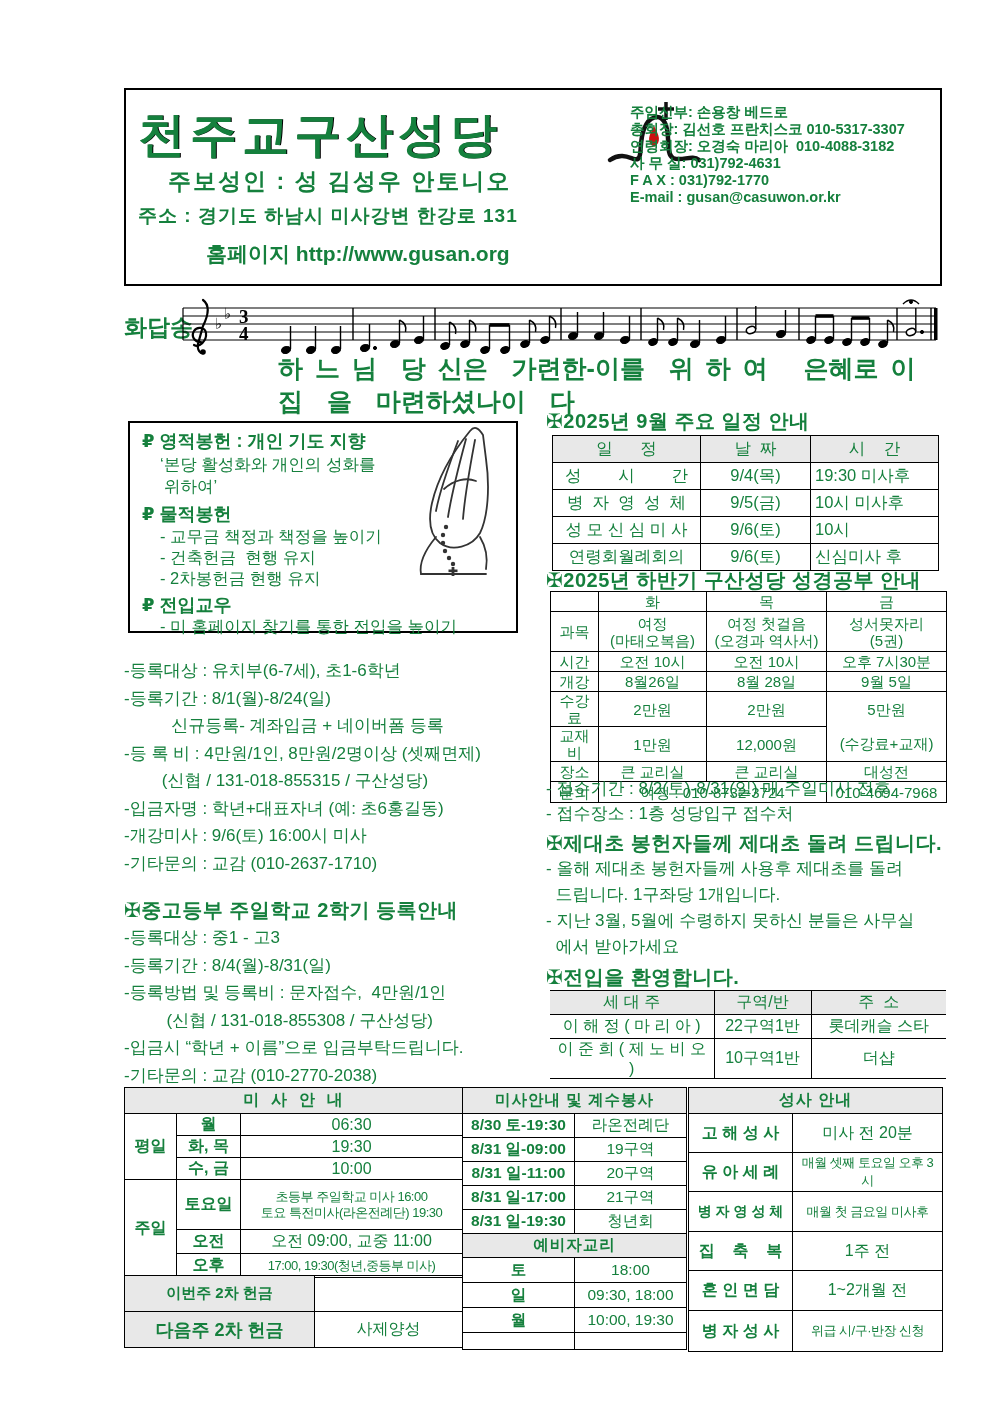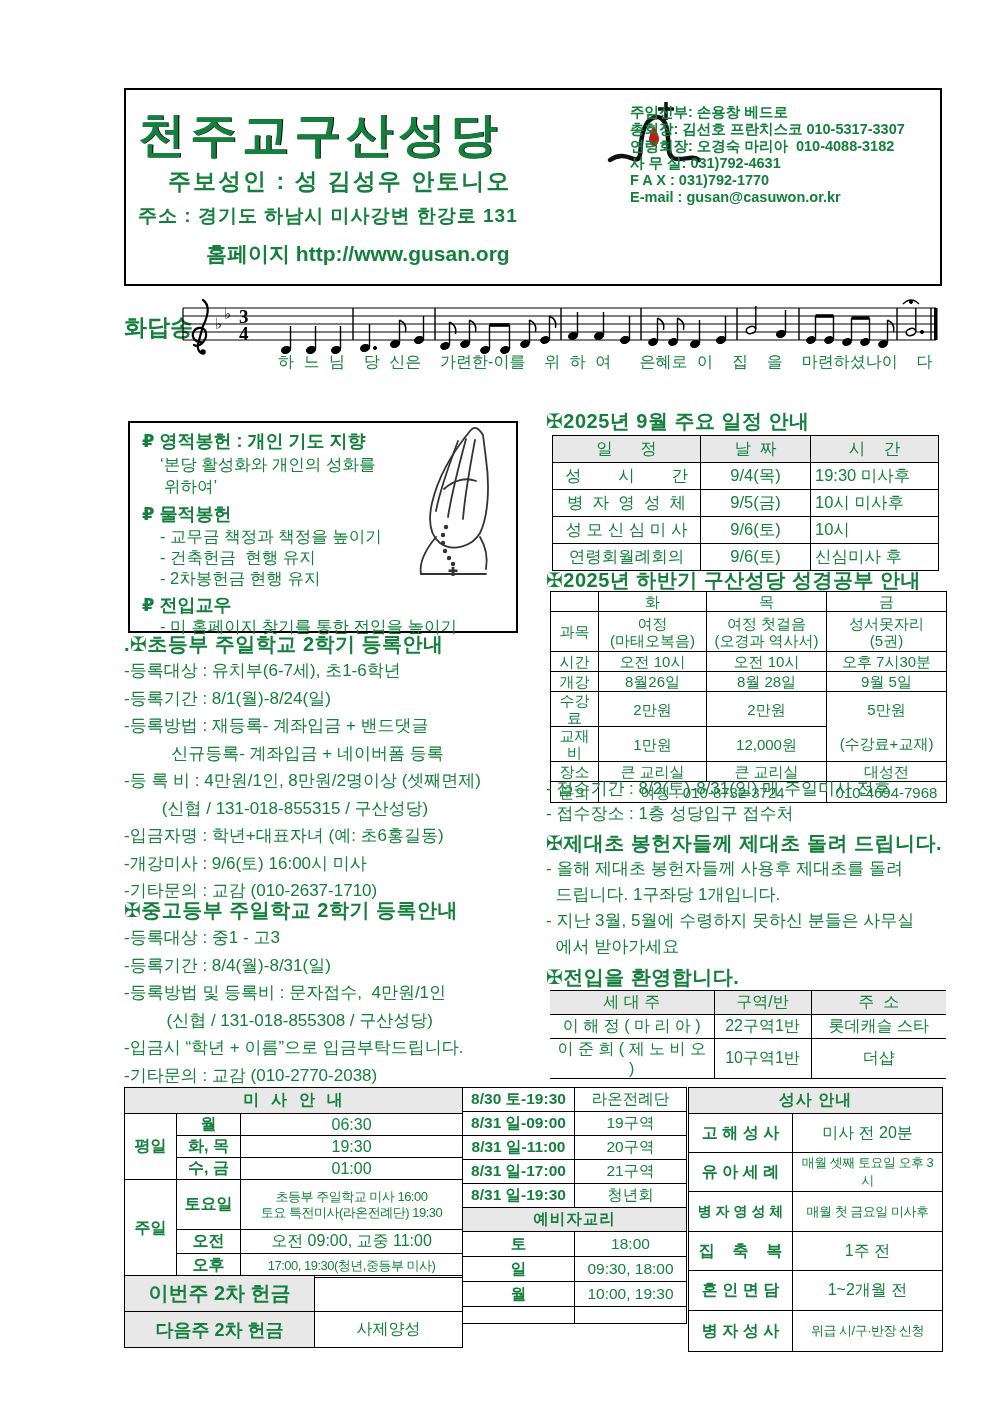--- a/index.html
+++ b/index.html
@@ -10,21 +10,21 @@
   
   .header-box{left:88px;top:88px;width:814px;height:194px;border:2px solid #000;}
   .church-name{left:12px;top:14px;font-family:"Liberation Serif","DejaVu Serif",serif;
                font-size:47px;font-weight:900;letter-spacing:5px;text-shadow:1px 0 #000;}
   .patron{left:42px;top:76px;font-size:23px;font-weight:bold;letter-spacing:2px;}
   .addr{left:12px;top:113px;font-size:19px;font-weight:bold;letter-spacing:1px;}
   .home{left:80px;top:150px;font-size:21px;font-weight:bold;}
   .contacts{left:504px;top:14px;width:306px;font-size:14.5px;font-weight:bold;line-height:17px;white-space:pre-wrap;}
   
   .psalm-label{left:88px;top:312px;font-size:23px;font-weight:bold;}
-  .lyrics{left:242px;top:352px;width:668px;font-size:16px;font-weight:normal;word-spacing:5px;white-space:pre-wrap;}
+  .lyrics{left:242px;top:352px;width:668px;font-size:25px;font-weight:bold;word-spacing:5px;white-space:pre-wrap;}
   
   .sec-title{font-size:20px;font-weight:bold;letter-spacing:0.5px;white-space:pre-wrap;}
   .body-lines div{font-size:17px;line-height:27.5px;white-space:pre-wrap;}
   
   .practice-box{left:92px;top:421px;width:386px;height:208px;border:2px solid #000;}
   .pline{position:absolute;white-space:pre-wrap;}
   .phead{font-size:18px;font-weight:bold;}
   .psub{font-size:16.5px;}
   
   table{border-collapse:collapse;table-layout:fixed;}
@@ -204,25 +204,23 @@
         <circle cx="57" cy="118" r="2.2"></circle>
           <circle cx="59" cy="126" r="2.2"></circle>
         <circle cx="63" cy="133" r="2.2"></circle>
           <circle cx="67" cy="139" r="2.2"></circle>
         <rect x="65.6" y="142" width="2.8" height="9"></rect>
         <rect x="62.5" y="144.5" width="9" height="2.6"></rect>
       </g>
     </svg>
   </div>
 
-  <div class="abs sec-title" style="left:88px;top:631px">.✠초등부 주일학교 2학기 등록안내</div>
   <div class="abs body-lines" style="left:88px;top:657px;width:420px">
     <div>-등록대상 : 유치부(6-7세), 초1-6학년</div>
     <div>-등록기간 : 8/1(월)-8/24(일)</div>
-    <div>-등록방법 : 재등록- 계좌입금 + 밴드댓글</div>
     <div>          신규등록- 계좌입금 + 네이버폼 등록</div>
     <div>-등 록 비 : 4만원/1인, 8만원/2명이상 (셋째면제)</div>
     <div>        (신협 / 131-018-855315 / 구산성당)</div>
     <div>-입금자명 : 학년+대표자녀 (예: 초6홍길동)</div>
     <div>-개강미사 : 9/6(토) 16:00시 미사</div>
     <div>-기타문의 : 교감 (010-2637-1710)</div>
   </div>
 
   <div class="abs sec-title" style="left:88px;top:897px">✠중고등부 주일학교 2학기 등록안내</div>
   <div class="abs body-lines" style="left:88px;top:924px;width:420px">
@@ -385,21 +383,21 @@
       <td rowspan="3" class="b">평일</td>
       <td class="b">월</td>
       <td>06:30</td>
     </tr>
     <tr style="height:22px">
       <td class="b">화, 목</td>
       <td>19:30</td>
     </tr>
     <tr style="height:22px">
       <td class="b">수, 금</td>
-      <td>01:00</td>
+      <td>10:00</td>
     </tr>
     <tr style="height:50px">
       <td rowspan="3" class="b">주일</td>
       <td class="b">토요일</td>
       <td class="tight">초등부 주일학교 미사 16:00
 토요 특전미사(라온전례단) 19:30</td>
     </tr>
     <tr style="height:24px">
       <td class="b">오전</td>
       <td>오전 09:00, 교중 11:00</td>
@@ -410,36 +408,39 @@
     </tr>
   </tbody>
     </table>
   <table class="abs" style="left:88px;top:1275px;width:338px">
     <colgroup>
         <col style="width:190px">
         <col style="width:148px">
       </colgroup>
     <tbody>
         <tr style="height:36px">
-      <td class="shade" style="font-size:20px;font-weight:bold">이번주 2차 헌금</td>
+      <td class="shade" style="font-size:15px;font-weight:bold">이번주 2차 헌금</td>
       <td></td>
     </tr>
     <tr style="height:36px">
       <td class="shade" style="font-size:18px;font-weight:bold">다음주 2차 헌금</td>
       <td>사제양성</td>
     </tr>
   </tbody>
     </table>
 
   <table class="abs count-tbl" style="left:426px;top:1087px;width:224px">
     <colgroup>
         <col style="width:112px">
         <col style="width:112px">
       </colgroup>
     <tbody>
+        <tr style="height:26px">
+      <td colspan="2" class="shade ttl">미사안내 및 계수봉사</td>
+    </tr>
     <tr style="height:24px">
       <td class="b">8/30 토-19:30</td>
       <td>라온전례단</td>
     </tr>
     <tr style="height:24px">
       <td class="b">8/31 일-09:00</td>
       <td>19구역</td>
     </tr>
     <tr style="height:24px">
       <td class="b">8/31 일-11:00</td>

